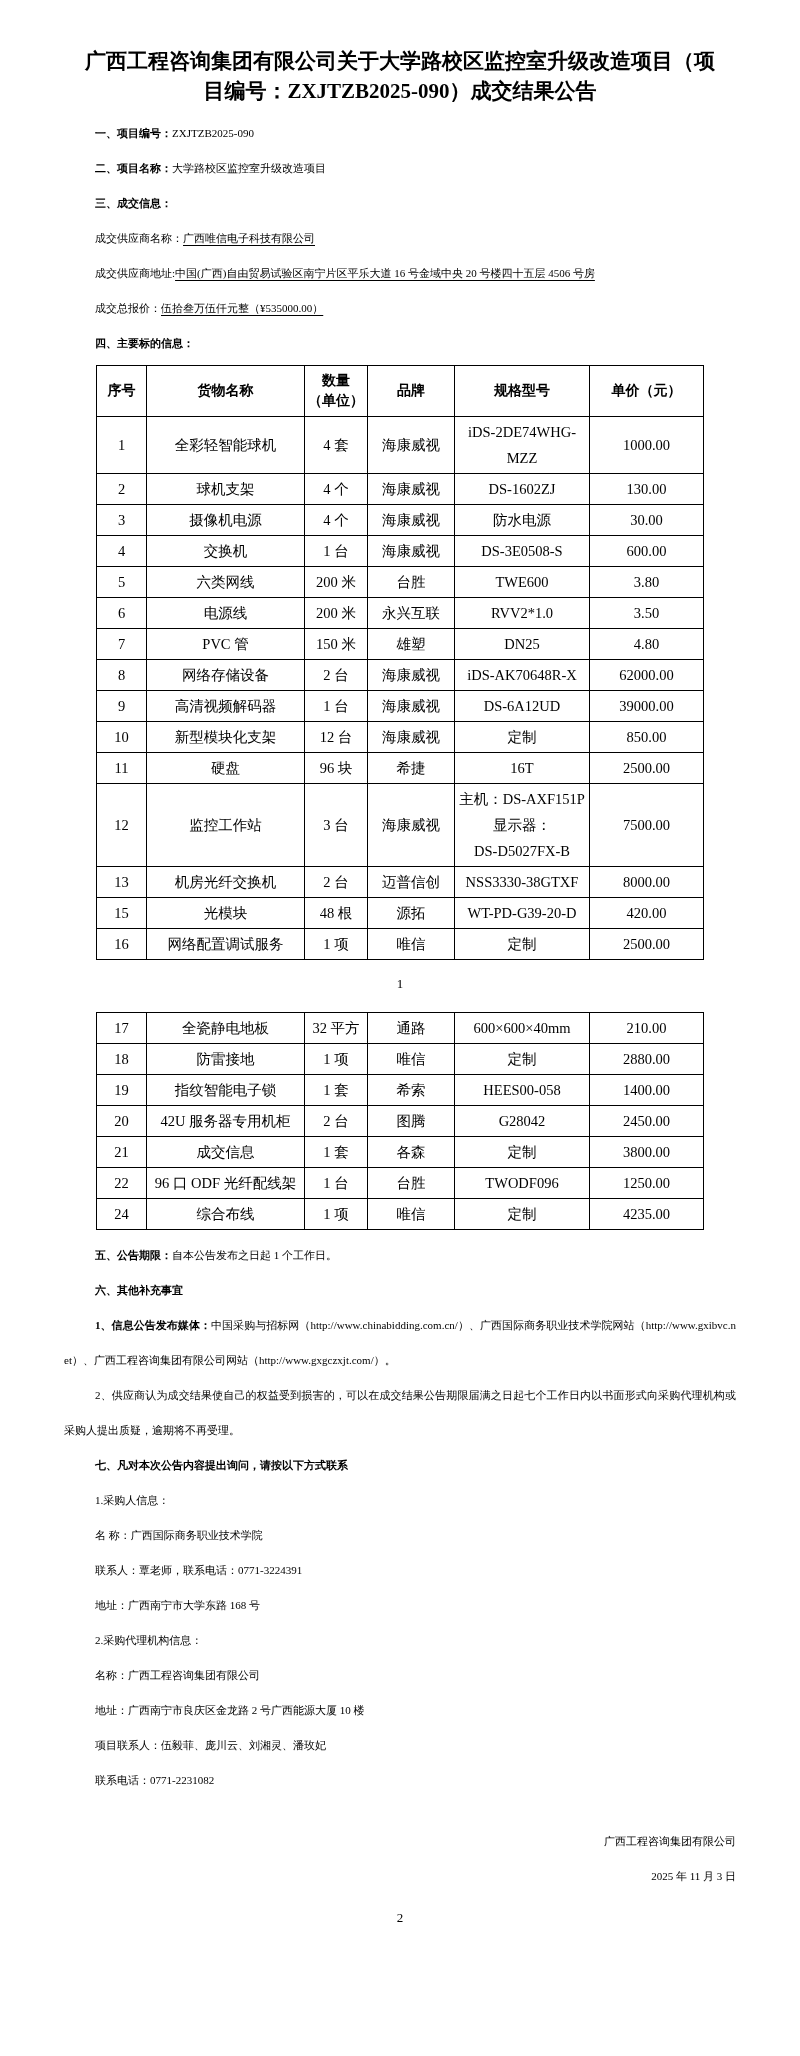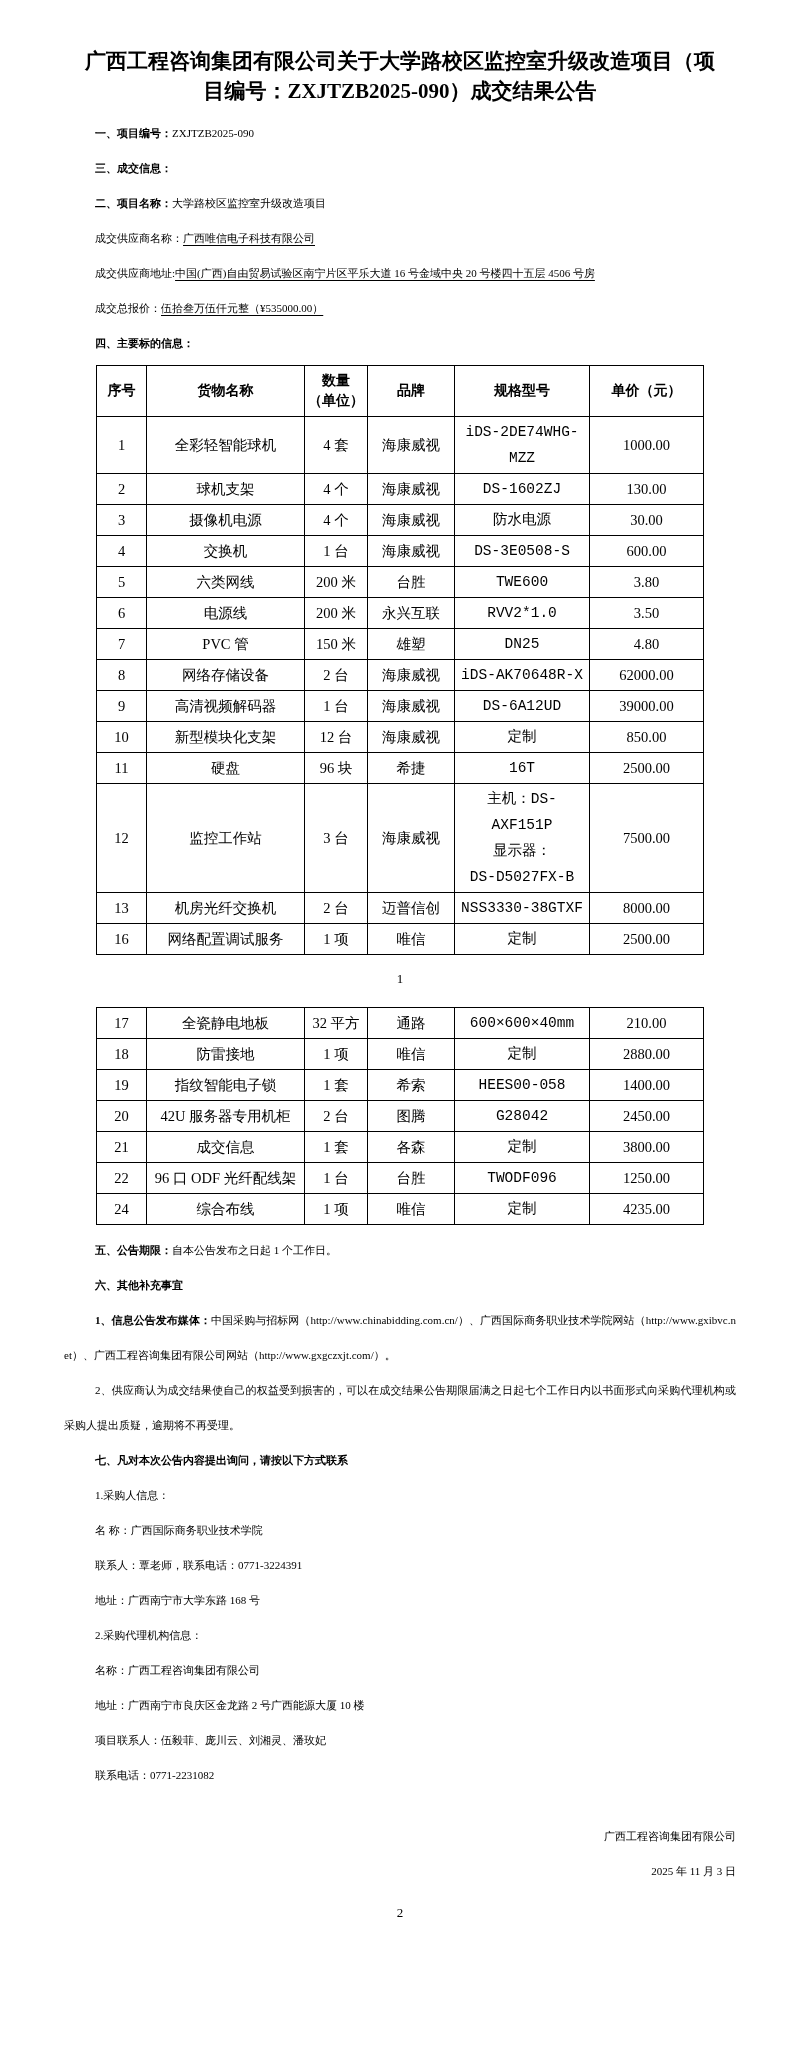--- a/index.html
+++ b/index.html
@@ -28,38 +28,38 @@
     border: 1px solid #000000; text-align: center; vertical-align: middle;
     padding: 2px; overflow: hidden;
   }
   table.items thead th {
     font-size: 14px; font-weight: bold; line-height: 20px;
     white-space: pre-line; height: 46px;
   }
   table.items tbody td { font-size: 14.5px; line-height: 26px; }
   table.items tbody tr { height: 30px; }
   td.c-name { font-size: 14px; white-space: nowrap; }
-  td.c-model { white-space: pre-line; font-family: Liberation Mono, monospace; }
+  td.c-model { white-space: pre-line; }
   .page-num { text-align: center; font-size: 13px; height: 48px; line-height: 48px; }
   .bottom { margin-top: 8px; }
   .sign { margin-top: 26px; text-align: right; }
   .sign-inner { display: inline-block; text-align: right; font-size: 11px; line-height: 35px; }
 </style>
 </head>
 <body>
 
 <div class="page">
 
   <h1 class="doc-title">广西工程咨询集团有限公司关于大学路校区监控室升级改造项目（项目编号：ZXJTZB2025-090）成交结果公告</h1>
 
   <p class="para indent"><b class="lbl">一、项目编号：</b><span>ZXJTZB2025-090</span></p>
 
+  <p class="para indent"><b class="lbl">二、项目名称：</b><span>大学路校区监控室升级改造项目</span></p>
+
   <p class="para indent"><b class="lbl">三、成交信息：</b></p>
-
-  <p class="para indent"><b class="lbl">二、项目名称：</b><span>大学路校区监控室升级改造项目</span></p>
 
   <p class="para indent"><span>成交供应商名称：</span><span class="u">广西唯信电子科技有限公司</span></p>
 
   <p class="para indent"><span>成交供应商地址:</span><span class="u">中国(广西)自由贸易试验区南宁片区平乐大道 16 号金域中央 20 号楼四十五层 4506 号房</span></p>
 
   <p class="para indent"><span>成交总报价：</span><span class="u">伍拾叁万伍仟元整（¥535000.00）</span></p>
 
   <p class="para indent"><b class="lbl">四、主要标的信息：</b></p>
 
   <table class="items">
@@ -183,20 +183,28 @@
   </tr>
         <tr>
     <td class="c-no">13</td>
     <td class="c-name">机房光纤交换机</td>
     <td class="c-qty">2 台</td>
     <td class="c-brand">迈普信创</td>
     <td class="c-model">NSS3330-38GTXF</td>
     <td class="c-price">8000.00</td>
   </tr>
         <tr>
+    <td class="c-no">15</td>
+    <td class="c-name">光模块</td>
+    <td class="c-qty">48 根</td>
+    <td class="c-brand">源拓</td>
+    <td class="c-model">WT-PD-G39-20-D</td>
+    <td class="c-price">420.00</td>
+  </tr>
+        <tr>
     <td class="c-no">16</td>
     <td class="c-name">网络配置调试服务</td>
     <td class="c-qty">1 项</td>
     <td class="c-brand">唯信</td>
     <td class="c-model">定制</td>
     <td class="c-price">2500.00</td>
   </tr>
       </tbody>
   </table>
 

